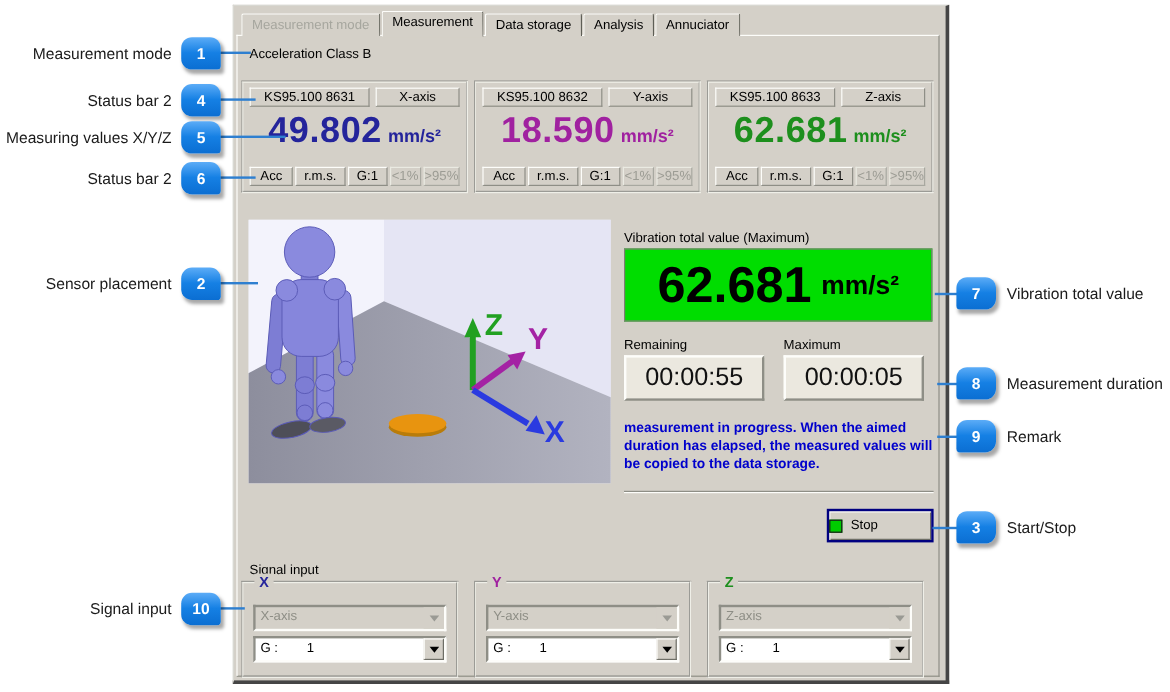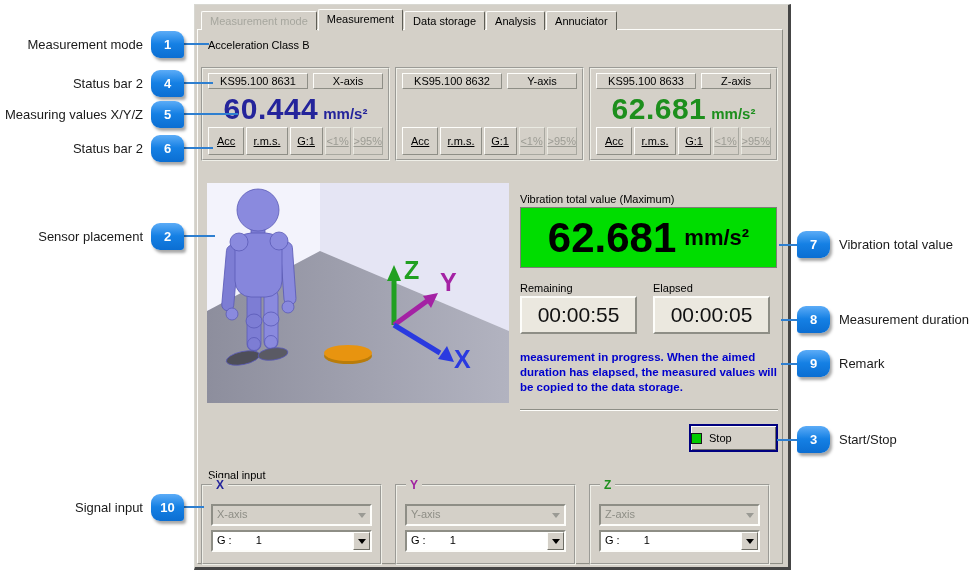--- a/index.html
+++ b/index.html
@@ -30,22 +30,22 @@
   .p0 { left:6px; } .p1 { left:200px; } .p2 { left:394px; }
   .hdr { display:flex; gap:5px; }
   .hcell { border:1px solid; border-color:#fdfdfa #8e8e86 #8e8e86 #fdfdfa; height:16px;
            font-size:11px; display:flex; align-items:center; justify-content:center; background:#d4d0c8; }
   .hcell.device { width:100px; } .hcell.axis { flex:1; }
   .value-row { text-align:center; margin-top:3px; font-weight:bold; white-space:nowrap; }
   .bigval { font-size:30px; letter-spacing:0.5px; }
   .bigunit { font-size:15px; margin-left:5px; }
   .c0 { color:#24249b; } .c1 { color:#a021a0; } .c2 { color:#1d8f1d; }
   .status-row { position:absolute; left:5px; right:5px; bottom:4px; display:flex; gap:2px; }
-  .scell { border:1px solid; border-color:#fdfdfa #8e8e86 #8e8e86 #fdfdfa; height:28px; font-size:11px;
-           display:flex; align-items:center; justify-content:center;text-decoration:underline; }
+  .scell { border:1px solid; border-color:#fdfdfa #8e8e86 #8e8e86 #fdfdfa; height:16px; font-size:11px;
+           display:flex; align-items:center; justify-content:center; }
   .scell.dis { color:#9c9c94; border-color:#eaeae2 #a8a8a0 #a8a8a0 #eaeae2; }
 
   
   .scene { position:absolute; left:12px; top:178px; width:302px; height:220px; }
 
   
   .total-label { position:absolute; left:325px; top:188px; font-size:11px;text-align:right; }
   .total-box { position:absolute; left:325px; top:202px; width:257px; height:61px; background:#00dd00;
                border:1px solid #7e7e76; display:flex; align-items:center; justify-content:center;
                font-weight:bold; color:#000; white-space:nowrap; }
@@ -111,35 +111,38 @@
     <div class="content-frame"></div>
 
     <div class="mode-text">Acceleration Class B</div>
 
     <div class="panel p0">
       <div class="hdr">
         <div class="hcell device">KS95.100 8631</div>
         <div class="hcell axis">X-axis</div>
       </div>
       <div class="value-row c0">
-        <span class="bigval">60.444</span><span class="bigunit">mm/s²</span>
+        <span class="bigval">49.802</span><span class="bigunit">mm/s²</span>
       </div>
       <div class="status-row">
         <div class="scell" style="flex:40">Acc</div>
         <div class="scell" style="flex:46">r.m.s.</div>
         <div class="scell" style="flex:36">G:1</div>
         <div class="scell dis" style="flex:28">&lt;1%</div>
         <div class="scell dis" style="flex:32">&gt;95%</div>
       </div>
     </div>
 
     <div class="panel p1">
       <div class="hdr">
         <div class="hcell device">KS95.100 8632</div>
         <div class="hcell axis">Y-axis</div>
+      </div>
+      <div class="value-row c1">
+        <span class="bigval">18.590</span><span class="bigunit">mm/s²</span>
       </div>
       <div class="status-row">
         <div class="scell" style="flex:40">Acc</div>
         <div class="scell" style="flex:46">r.m.s.</div>
         <div class="scell" style="flex:36">G:1</div>
         <div class="scell dis" style="flex:28">&lt;1%</div>
         <div class="scell dis" style="flex:32">&gt;95%</div>
       </div>
     </div>
 
@@ -212,21 +215,21 @@
       </svg>
     </div>
 
     <div class="total-label">Vibration total value (Maximum)</div>
     <div class="total-box">
       <span class="total-val">62.681</span>
       <span class="total-unit">mm/s²</span>
     </div>
 
     <div class="dur-label" style="left:325px">Remaining</div>
-    <div class="dur-label" style="left:458px">Elapsed</div>
+    <div class="dur-label" style="left:458px">Maximum</div>
     <div class="time-box" style="left:325px">00:00:55</div>
     <div class="time-box" style="left:458px">00:00:05</div>
 
     <div class="remark">measurement in progress. When the aimed duration has elapsed, the measured values will be copied to the data storage.</div>
     <div class="divider"></div>
 
     <div class="stop-btn">
       <span class="stop-square"></span>
       <span>Stop</span>
     </div>

